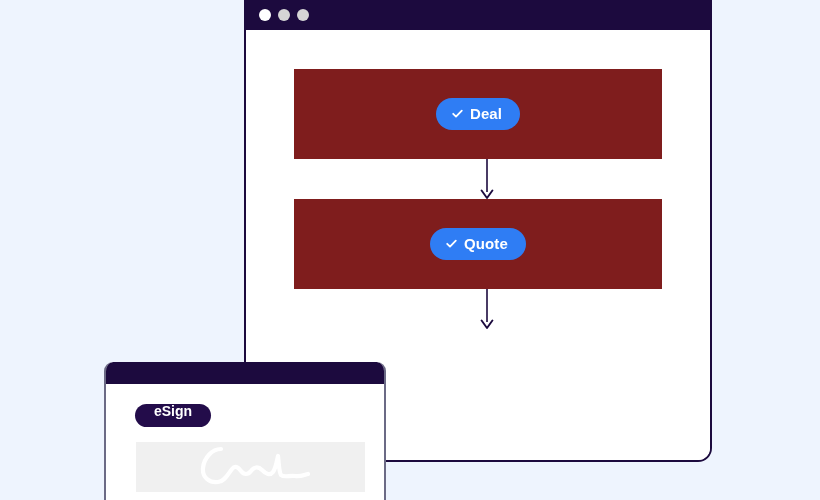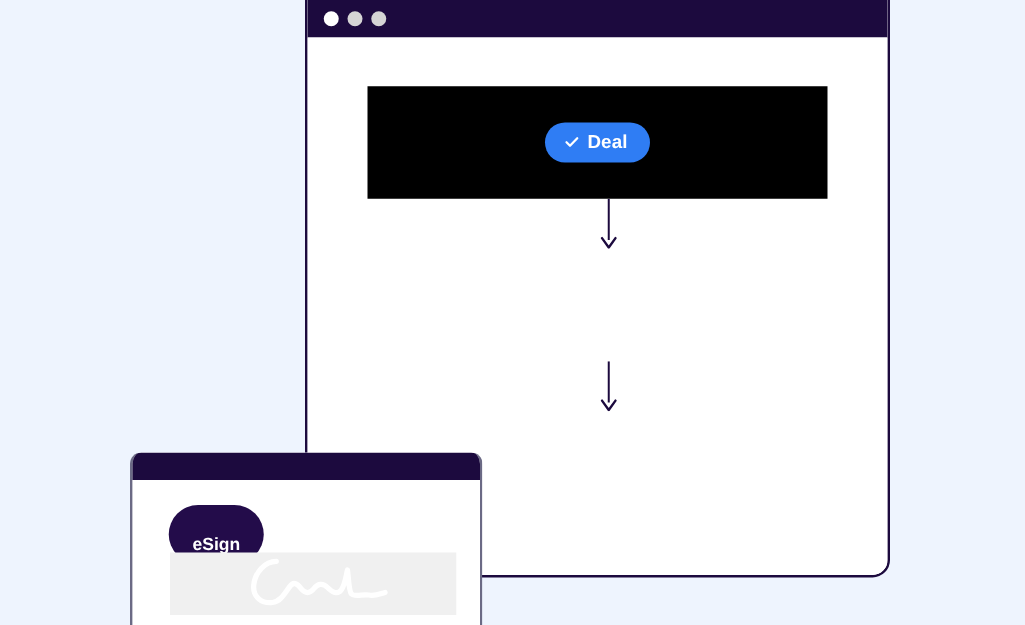--- a/index.html
+++ b/index.html
@@ -65,21 +65,21 @@
     bottom: 0;
     background: #ffffff;
   }
 
   
   .flow-row {
     position: absolute;
     left: 48px;
     width: 368px;
     height: 90px;
-    background: #000000;
+    background: #7f1d1d;
     display: flex;
     align-items: center;
     justify-content: center;
   }
   .row-1 { top: 39px; }
   .row-2 { top: 169px; }
   .row-3 { top: 299px; }
 
   
   .pill {
@@ -144,21 +144,21 @@
     position: absolute;
     left: 29px;
     top: 20px;
     display: inline-flex;
     align-items: center;
     justify-content: center;
     background: #230c4a;
     color: #ffffff;
     font-size: 14px;
     font-weight: bold;
-    padding: 24px 19px 9px 19px;
+    padding: 0 19px 9px 19px;
     border-radius: 999px;
     line-height: 1;
   }
   .signature-box {
     position: absolute;
     left: 30px;
     top: 58px;
     width: 229px;
     height: 50px;
     background: #f0f0f0;
@@ -196,20 +196,30 @@
         </div>
       </div>
 
       <div class="arrow arrow-1">
         <svg width="18" height="40" viewBox="0 0 18 40">
           <line x1="9" y1="0" x2="9" y2="33" stroke="#1c0a3e" stroke-width="1.6"></line>
           <path d="M3.6 31.5 L9 39 L14.4 31.5" fill="none" stroke="#1c0a3e" stroke-width="1.9" stroke-linecap="round" stroke-linejoin="round"></path>
         </svg>
       </div>
 
+      <div class="flow-row row-2">
+        <div class="pill">
+          <span>
+            <svg width="13" height="13" viewBox="0 0 13 13">
+              <path d="M2.2 6.8 L5.0 9.6 L10.8 3.6" fill="none" stroke="#ffffff" stroke-width="1.8" stroke-linecap="round" stroke-linejoin="round"></path>
+            </svg>
+          </span>
+          <span>Quote</span>
+        </div>
+      </div>
 
       <div class="arrow arrow-2">
         <svg width="18" height="40" viewBox="0 0 18 40">
           <line x1="9" y1="0" x2="9" y2="33" stroke="#1c0a3e" stroke-width="1.6"></line>
           <path d="M3.6 31.5 L9 39 L14.4 31.5" fill="none" stroke="#1c0a3e" stroke-width="1.9" stroke-linecap="round" stroke-linejoin="round"></path>
         </svg>
       </div>
 
 
     </div>

